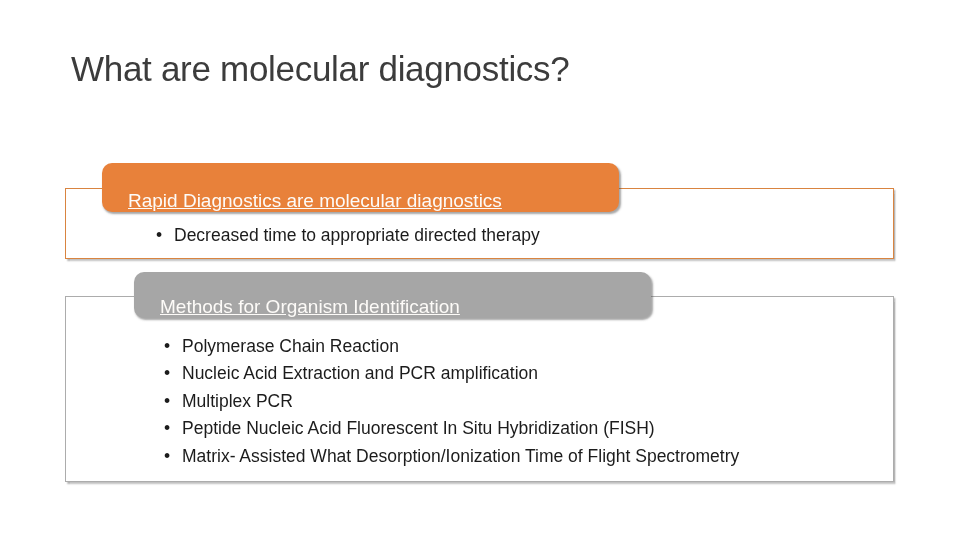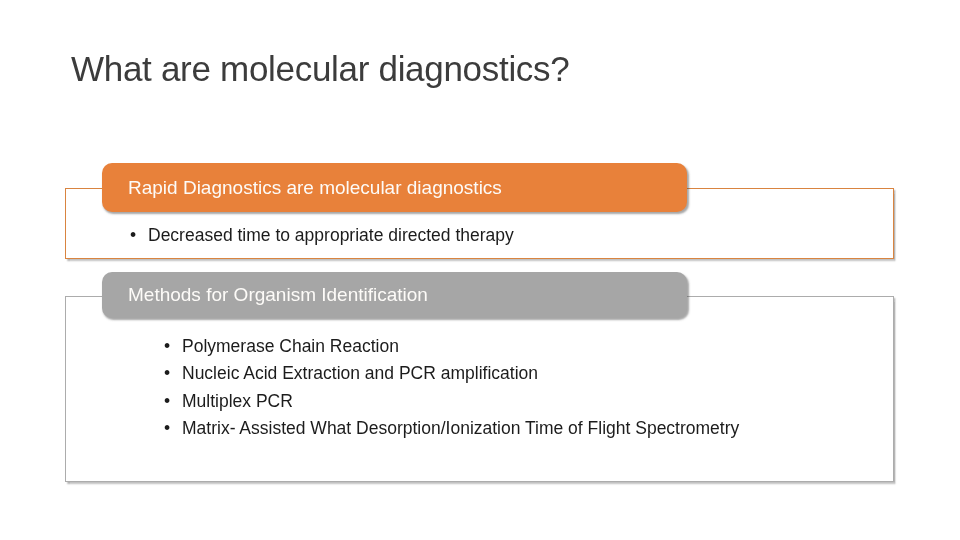--- a/index.html
+++ b/index.html
@@ -27,42 +27,43 @@
     position: absolute;
     background: #ffffff;
     border-style: solid;
     border-width: 1.5px;
     box-shadow: 1.5px 2px 1.5px rgba(90,90,90,0.45);
   }
   .outline-1 { left: 65px; top: 188px; width: 827px; height: 69px; }
   .outline-2 { left: 65px; top: 296px; width: 827px; height: 184px; }
   .section-header {
     position: absolute;
-    width: 585px;
+    width: 517px;
     border-radius: 10px;
     box-shadow: 1.5px 2px 2px rgba(80,80,80,0.5);
     color: #fdfbf8;
     font-size: 19px;
     display: flex;
-    align-items: center;
+    align-items: flex-end;
     padding-left: 26px;
     box-sizing: border-box;
     white-space: nowrap;
+    text-decoration: underline;
   }
   .header-1 { left: 102px; top: 163px; height: 49px; }
   .header-2 { left: 102px; top: 272px; height: 46px; }
   .bullet-list {
     position: absolute;
     list-style: none;
     margin: 0; padding: 0;
     color: #1c1c1c;
     font-size: 17.5px;
   }
   .list-1 { left: 130px; top: 224px; }
-  .list-1 li { line-height: 23px; }
+  .list-1 li { line-height: 23px; margin-left: 26px; }
   .list-2 { left: 130px; top: 333px; }
   .list-2 li { line-height: 27.4px; margin-left: 34px; }
   .bullet-item { white-space: nowrap; }
   .bullet-marker {
     display: inline-block;
     width: 18px;
     color: #1c1c1c;
   }
 </style>
 </head>
@@ -79,32 +80,35 @@
   </div>
 
   <ul class="bullet-list list-1">
     <li class="bullet-item">
       <span class="bullet-marker">•</span><span>Decreased time to appropriate directed therapy</span>
     </li>
   </ul>
 
   <div class="section-outline outline-2" style="border-color: rgb(172, 172, 172);"></div>
 
-  <div class="section-header header-2" style="background-color: rgb(166, 166, 166);">
+  <div class="section-header header-2" style="background-color: rgb(166, 166, 166); margin-left: 32px;">
     <span>Methods for Organism Identification</span>
   </div>
 
   <ul class="bullet-list list-2">
     <li class="bullet-item">
       <span class="bullet-marker">•</span><span>Polymerase Chain Reaction</span>
     </li>
     <li class="bullet-item">
       <span class="bullet-marker">•</span><span>Nucleic Acid Extraction and PCR amplification</span>
     </li>
     <li class="bullet-item">
       <span class="bullet-marker">•</span><span>Multiplex PCR</span>
     </li>
     <li class="bullet-item">
+      <span class="bullet-marker">•</span><span>Peptide Nucleic Acid Fluorescent In Situ Hybridization (FISH)</span>
+    </li>
+    <li class="bullet-item">
       <span class="bullet-marker">•</span><span>Matrix- Assisted What Desorption/Ionization Time of Flight Spectrometry</span>
     </li>
   </ul>
 
 </div>
 
 </body></html>

